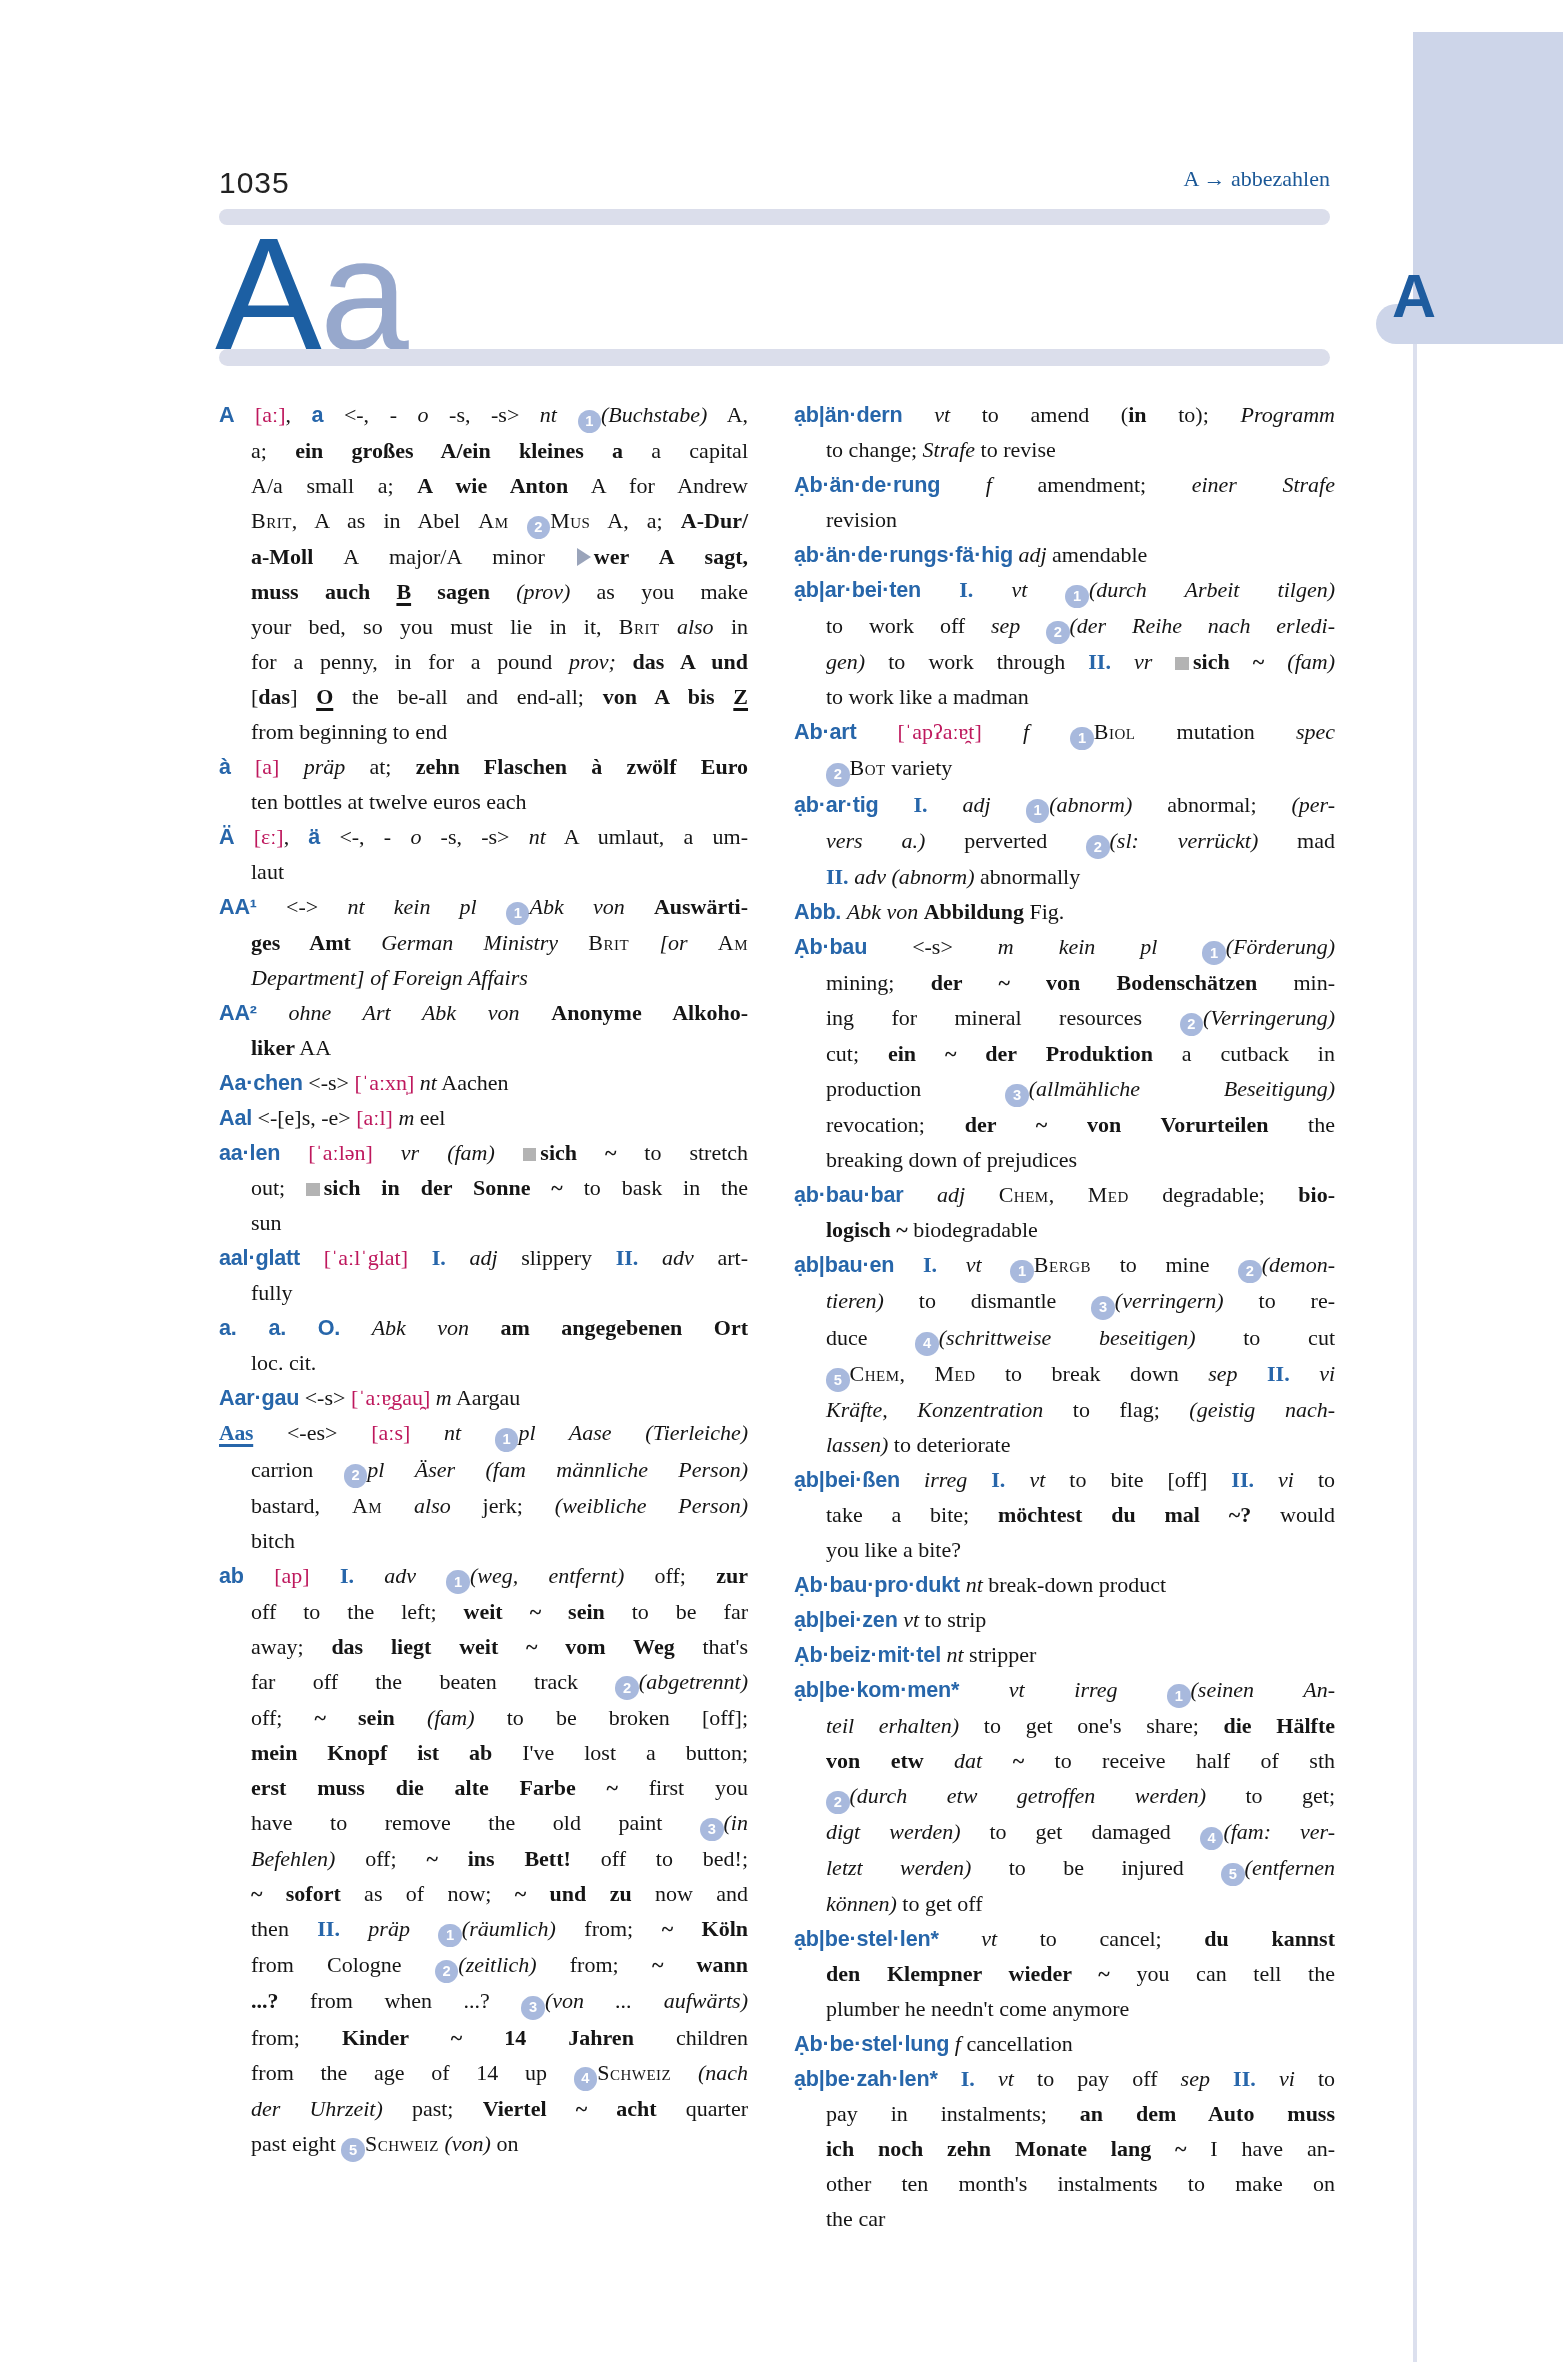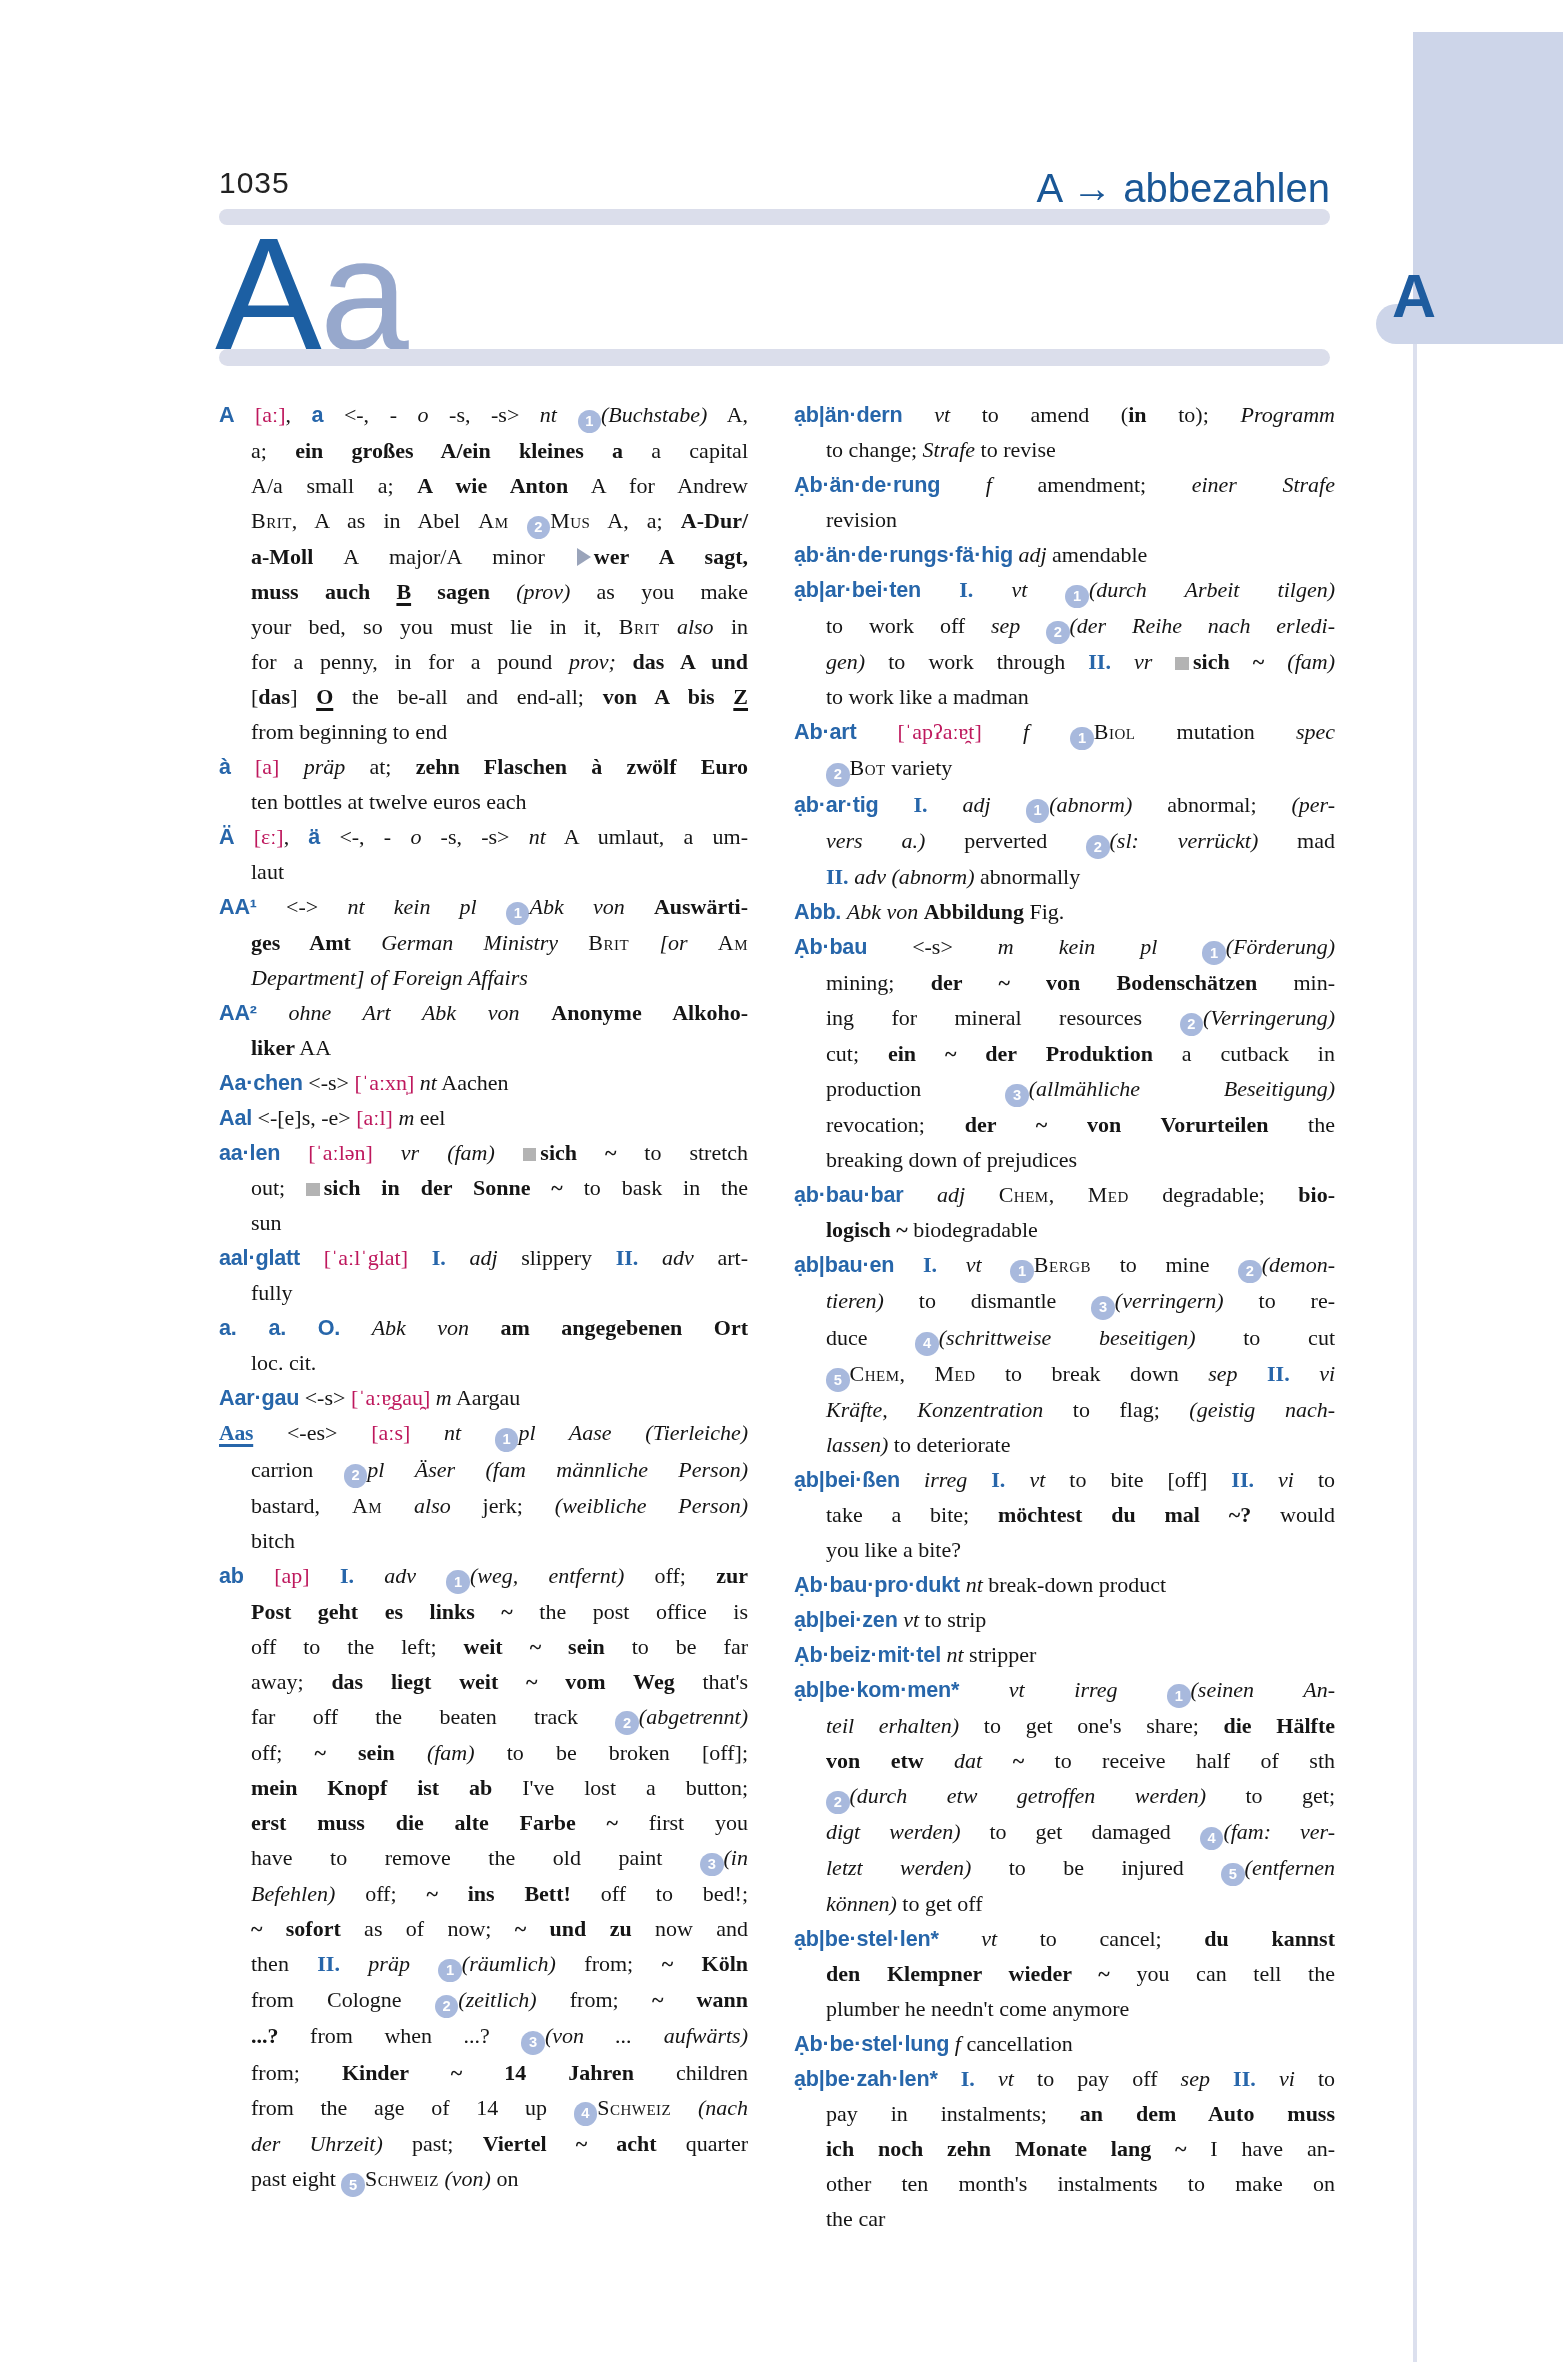--- a/index.html
+++ b/index.html
@@ -2,22 +2,22 @@
 <html><head>
 <meta charset="utf-8">
 <style>
   html,body{margin:0;padding:0;background:#ffffff;}
   #page{position:relative;width:1563px;height:2362px;background:#ffffff;overflow:hidden;
         font-family:"Liberation Serif","DejaVu Serif",serif;color:#151515;margin-top:32px;}
 
   
   #page-number{position:absolute;left:219px;top:134px;font-family:"Liberation Sans","DejaVu Sans",sans-serif;
         font-size:30px;color:#222;letter-spacing:1px;}
-  #guide-words{position:absolute;right:233px;top:134px;font-family:Liberation Sans, sans-serif;
-        font-size:40px;color:#1a5796;}
+  #guide-words{position:absolute;right:233px;top:134px;font-family:Liberation Serif, serif;
+        font-size:22px;color:#1a5796;}
   .rule{position:absolute;left:219px;width:1111px;height:15.7px;border-radius:8.8px;background:#dbdeeb;}
   #rule-top{top:177px;}
   #rule-section{top:317px;height:16.7px;}
 
   
   #section-heading{position:absolute;left:215px;top:182px;font-family:"Liberation Sans","DejaVu Sans",sans-serif;
         font-size:160px;line-height:1;font-weight:300;letter-spacing:-2px;}
   #section-heading .cap{color:#1c5fa3;}
   #section-heading .low{color:#97a8cc;}
 
@@ -126,21 +126,20 @@
         <div class="line first final"><span class="hw">Aar·gau</span> &lt;-s&gt; <span class="ph">[ˈaːɐ̯gau̯]</span> <span class="it">m</span> Aargau</div>
       </div>
       <div>
         <div class="line first"><span class="hw hw-u">Aas</span> &lt;-es&gt; <span class="ph">[aːs]</span> <span class="it">nt</span> <span class="badge">1</span><span class="it">pl Aase (Tierleiche)</span></div>
         <div class="line cont">carrion <span class="badge">2</span><span class="it">pl Äser (fam männliche Person)</span></div>
         <div class="line cont">bastard, <span class="sc">Am</span> <span class="it">also</span> jerk; <span class="it">(weibliche Person)</span></div>
         <div class="line cont final">bitch</div>
       </div>
       <div>
         <div class="line first"><span class="hw">ab</span> <span class="ph">[ap]</span> <span class="rn">I.</span> <span class="it">adv</span> <span class="badge">1</span><span class="it">(weg, entfernt)</span> off; <span class="b">zur</span></div>
-        <div class="line cont"><span class="b">Post geht es links ~</span> the post office is</div>
         <div class="line cont">off to the left; <span class="b">weit ~ sein</span> to be far</div>
         <div class="line cont">away; <span class="b">das liegt weit ~ vom Weg</span> that's</div>
         <div class="line cont">far off the beaten track <span class="badge">2</span><span class="it">(abgetrennt)</span></div>
         <div class="line cont">off; <span class="b">~ sein</span> <span class="it">(fam)</span> to be broken [off];</div>
         <div class="line cont"><span class="b">mein Knopf ist ab</span> I've lost a button;</div>
         <div class="line cont"><span class="b">erst muss die alte Farbe ~</span> first you</div>
         <div class="line cont">have to remove the old paint <span class="badge">3</span><span class="it">(in</span></div>
         <div class="line cont"><span class="it">Befehlen)</span> off; <span class="b">~ ins Bett!</span> off to bed!;</div>
         <div class="line cont"><span class="b">~ sofort</span> as of now; <span class="b">~ und zu</span> now and</div>
         <div class="line cont">then <span class="rn">II.</span> <span class="it">präp</span> <span class="badge">1</span><span class="it">(räumlich)</span> from; <span class="b">~ Köln</span></div>

